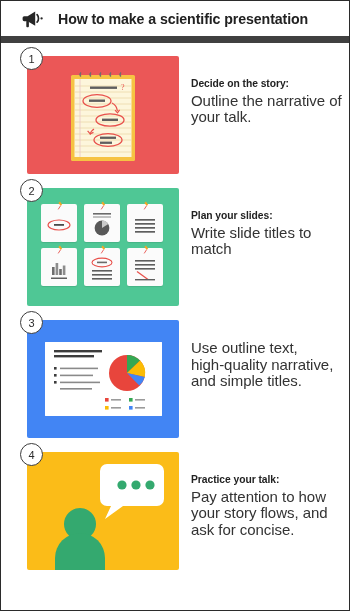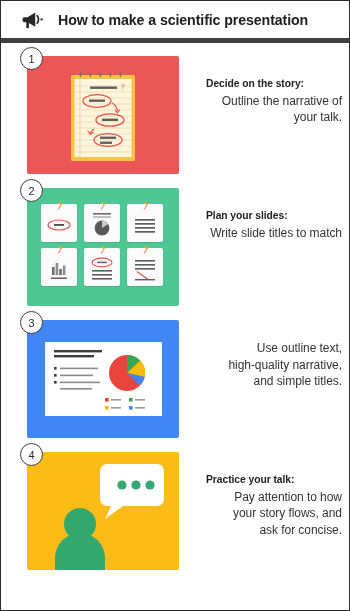--- a/index.html
+++ b/index.html
@@ -11,21 +11,21 @@
   .figure {
     position: relative;
     width: 350px; height: 611px;
     background: #ffffff;
     border: 1px solid #2b2b2b;
     overflow: hidden;
   }
   
   .header {
     height: 42px;
-    border-bottom: 5px solid #404040;
+    border-bottom: 7px solid #404040;
     display: flex;
     align-items: center;
     padding-left: 21px;
     gap: 14px;
   }
   .megaphone-icon { width: 22px; height: 20px; display: block; flex: none; }
   .header-title {
     font-size: 14.2px;
     font-weight: bold;
     color: #212121;
@@ -55,37 +55,36 @@
     width: 23px; height: 23px;
     border-radius: 50%;
     background: #ffffff;
     border: 1.4px solid #3c3c3c;
     display: flex; align-items: center; justify-content: center;
     font-size: 11px;
     color: #2b2b2b;
     z-index: 5;
   }
   .text-col {
-    padding-left: 27px;
+    padding-left: 12px;
     padding-top: 20px;
     width: 163px;
   }
   .step-heading {
     font-size: 10.3px;
     font-weight: bold;
     color: #222222;
     line-height: 16.5px;
     letter-spacing: -0.05px;
   }
   .step-body {
-    font-size: 12px;
+    font-size: 15px;
     color: #333333;
     line-height: 16.5px;
     letter-spacing: -0.05px;
-    text-align: right;
   }
   
   .notepad { position: absolute; left: 43px; top: 14px; width: 66px; height: 92px; }
   
   .card-grid {
     position: absolute; left: 14px; top: 16px;
     width: 124px; height: 87px;
     display: grid;
     grid-template-columns: repeat(3, 36px);
     grid-template-rows: repeat(2, 38px);

